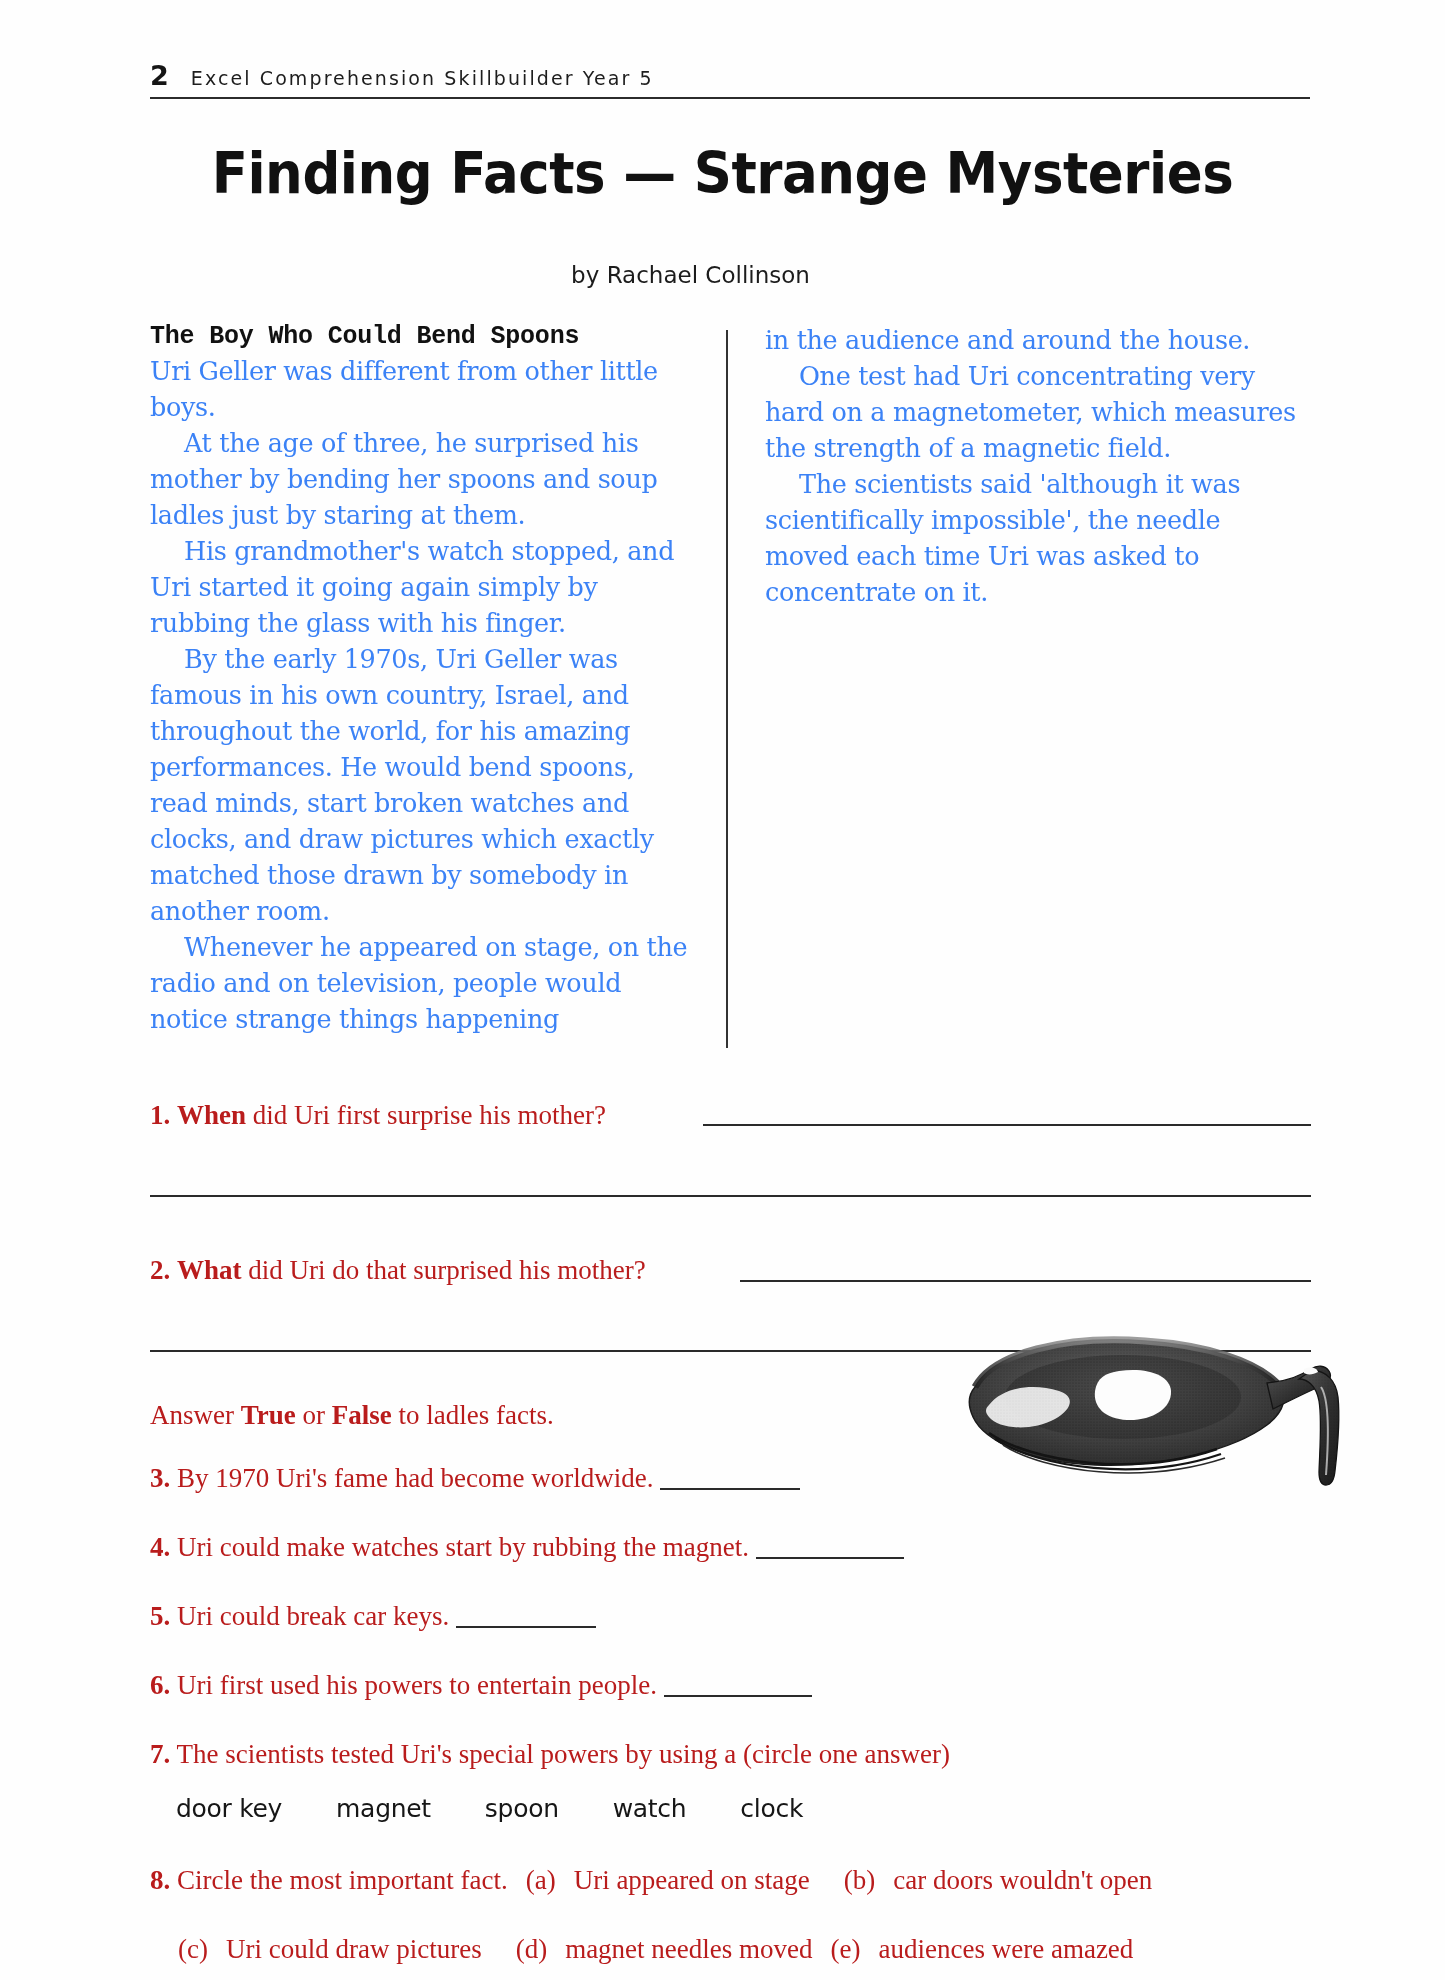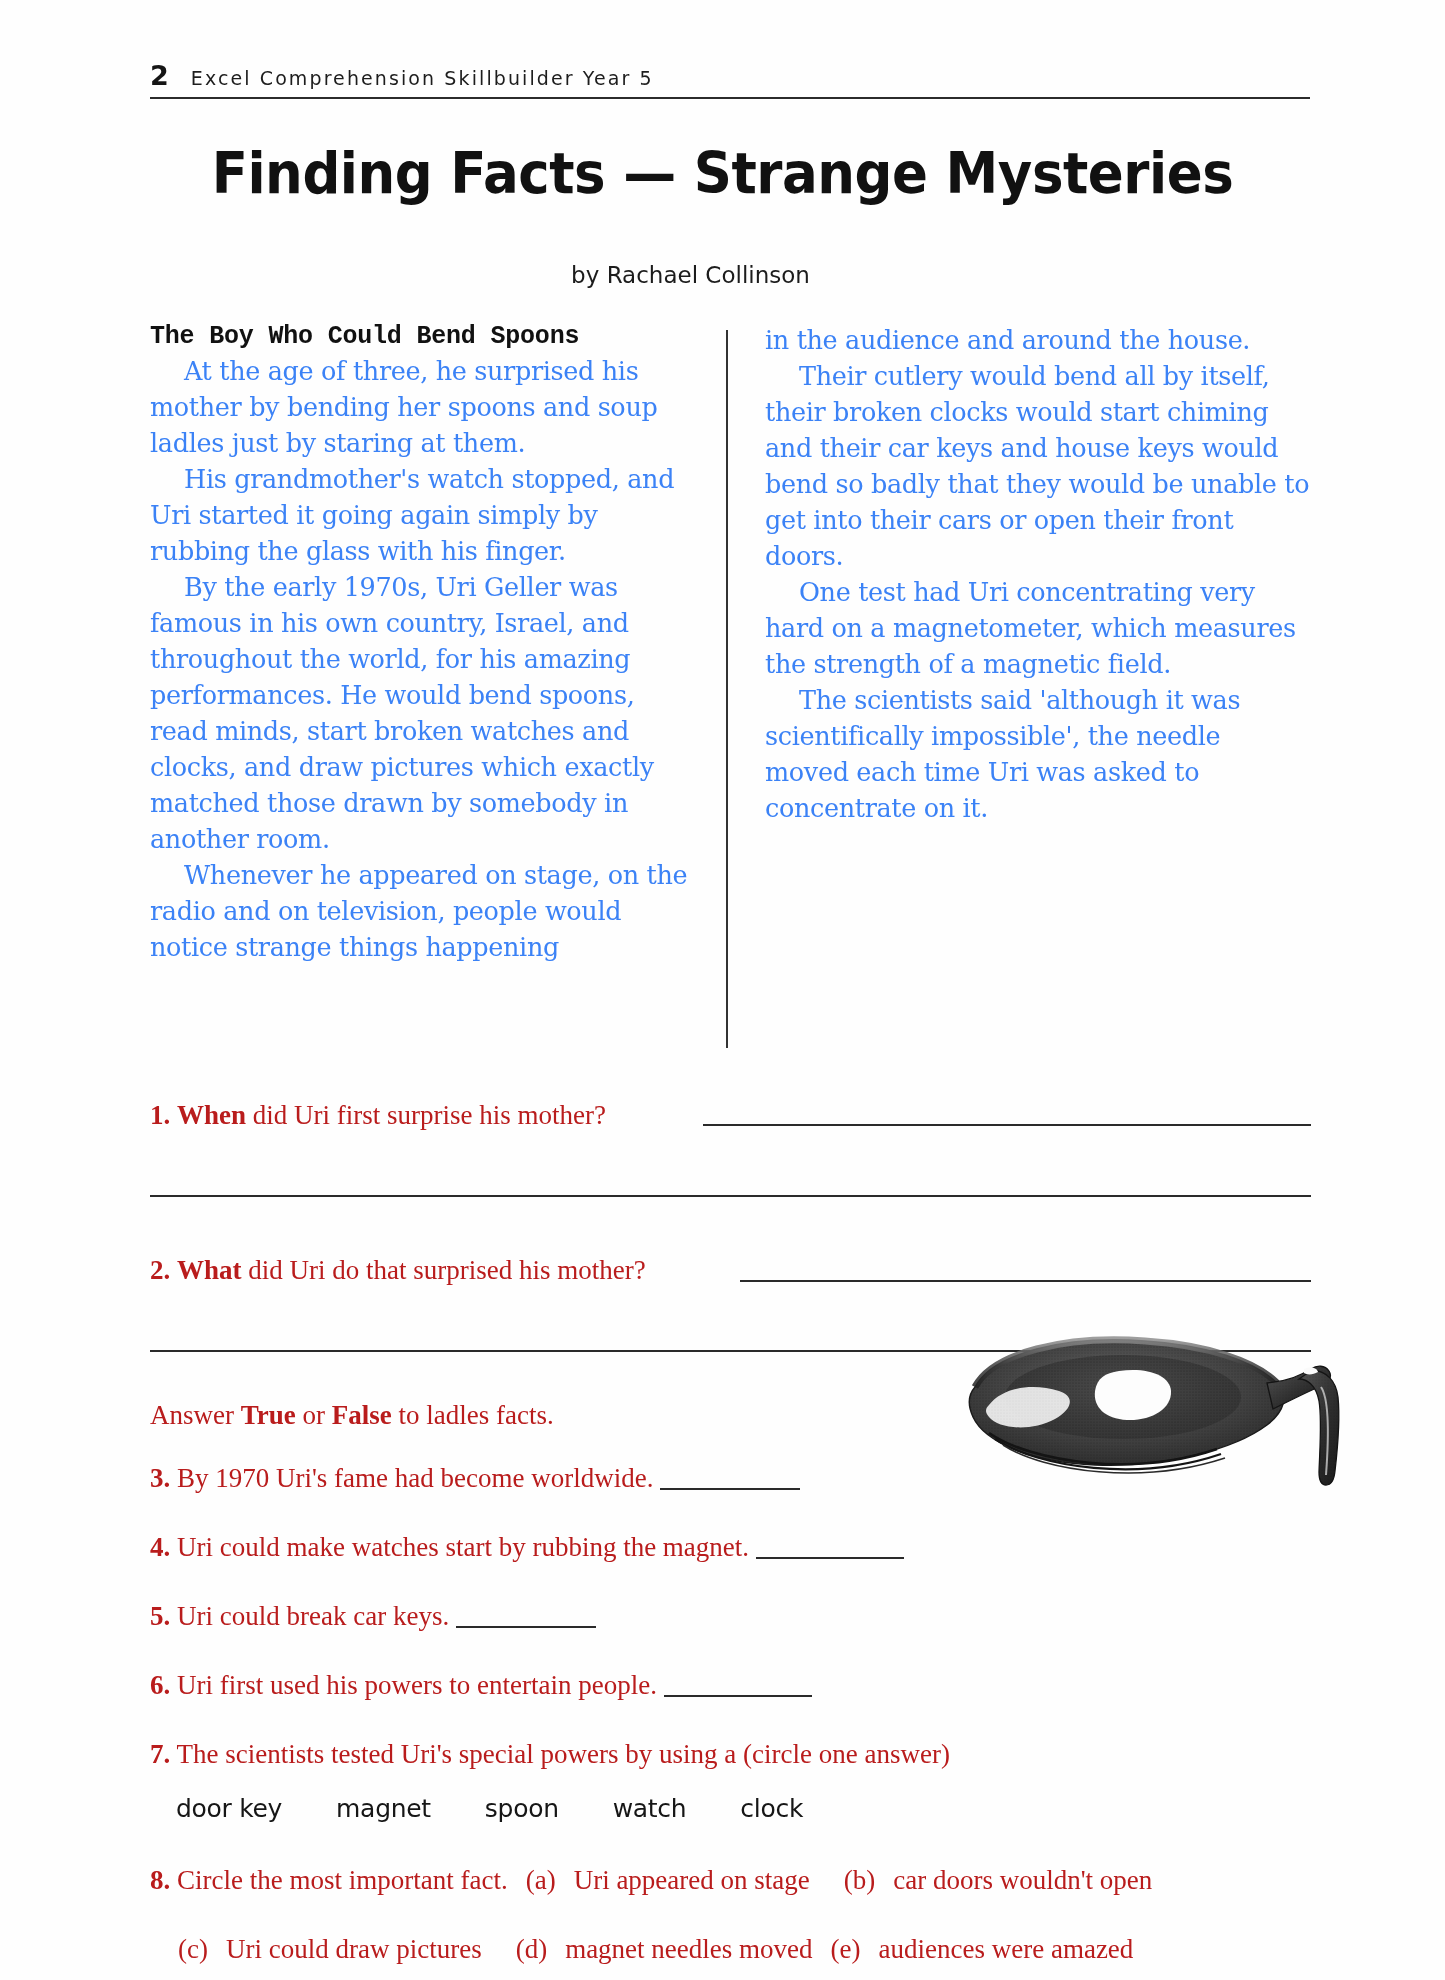--- a/index.html
+++ b/index.html
@@ -185,29 +185,29 @@
   </div>
 
   <div class="article-title">Finding Facts — Strange Mysteries</div>
   <div class="byline">by Rachael Collinson</div>
 
   <div class="article">
     <div class="col-divider"></div>
 
     <div class="col col-left">
       <p class="section-head">The Boy Who Could Bend Spoons</p>
+      <p class="body-p">Uri Geller was different from other little boys.</p>
       <p class="body-p indent">At the age of three, he surprised his mother by bending her spoons and soup ladles just by staring at them.</p>
       <p class="body-p indent">His grandmother's watch stopped, and Uri started it going again simply by rubbing the glass with his finger.</p>
       <p class="body-p indent">By the early 1970s, Uri Geller was famous in his own country, Israel, and throughout the world, for his amazing performances. He would bend spoons, read minds, start broken watches and clocks, and draw pictures which exactly matched those drawn by somebody in another room.</p>
       <p class="body-p indent">Whenever he appeared on stage, on the radio and on television, people would notice strange things happening</p>
     </div>
 
     <div class="col col-right">
       <p class="body-p">in the audience and around the house.</p>
-      <p class="body-p indent">Their cutlery would bend all by itself, their broken clocks would start chiming and their car keys and house keys would bend so badly that they would be unable to get into their cars or open their front doors.</p>
       <p class="body-p indent">One test had Uri concentrating very hard on a magnetometer, which measures the strength of a magnetic field.</p>
       <p class="body-p indent">The scientists said 'although it was scientifically impossible', the needle moved each time Uri was asked to concentrate on it.</p>
     </div>
   </div>
 
   <div class="questions">
 
     <div class="q-row q1">
       <span class="q-num">1.</span>
       <span class="q-strong">When</span>

